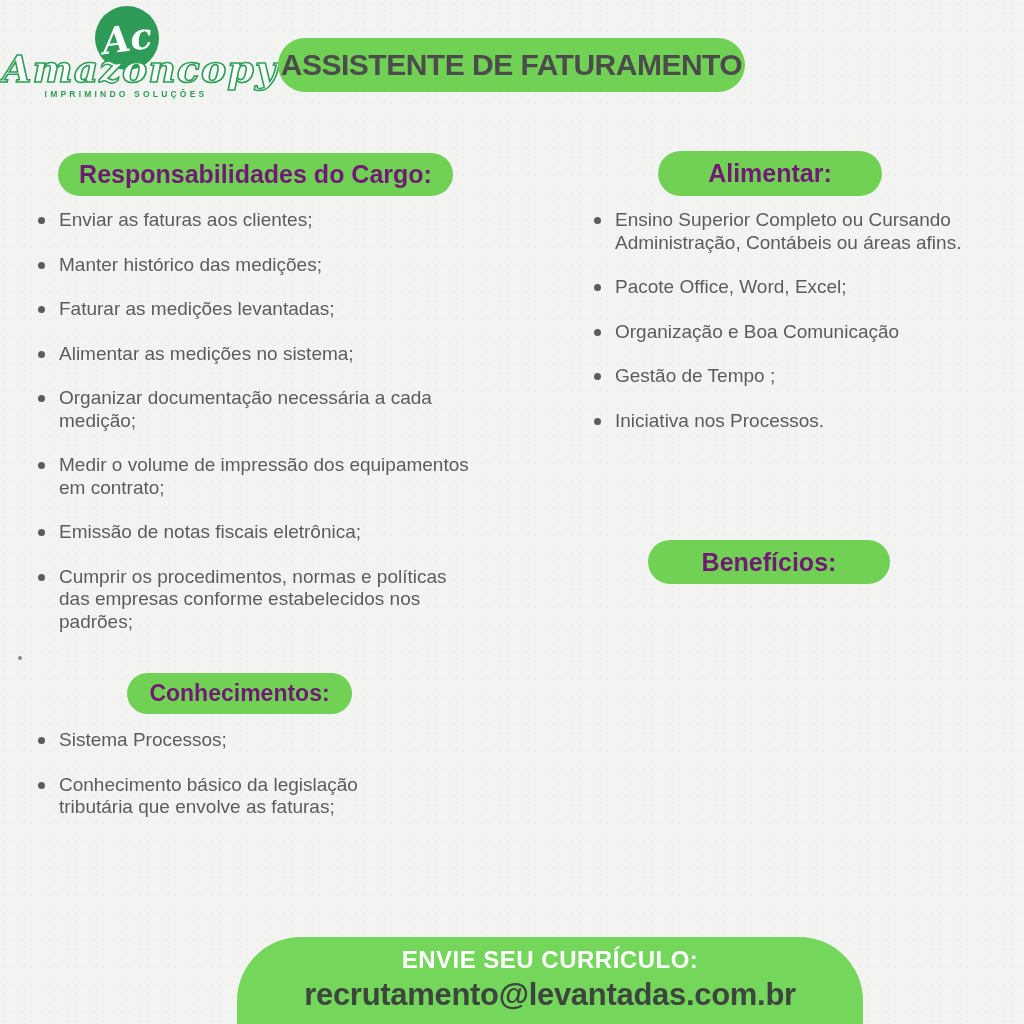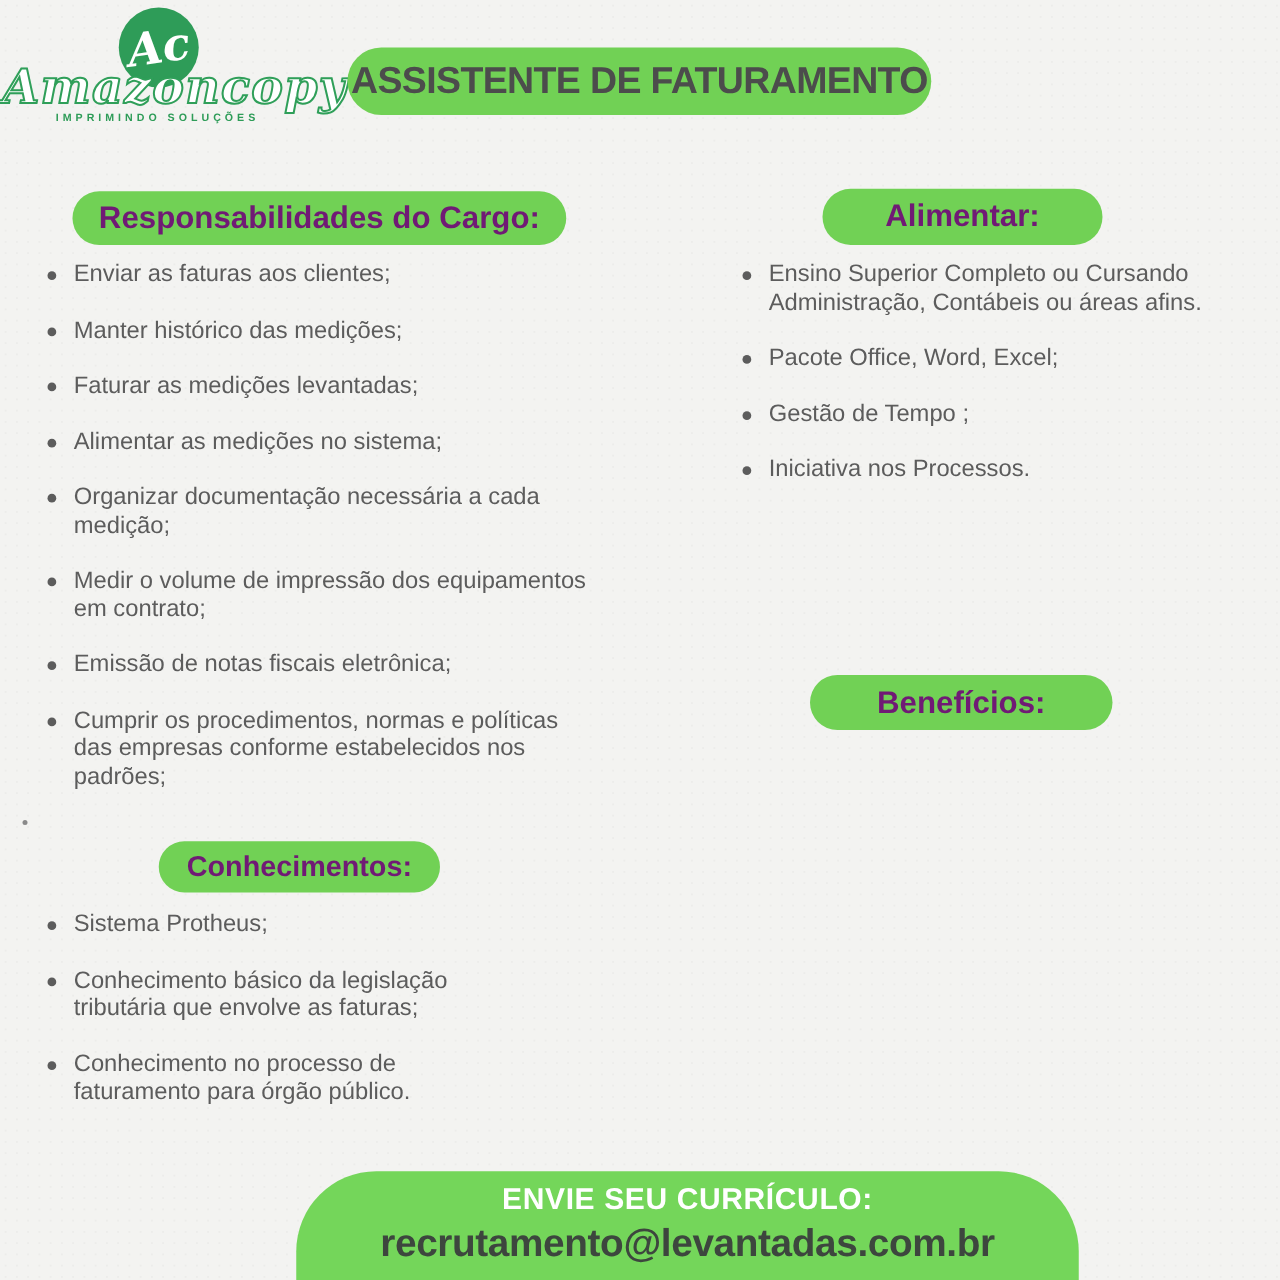--- a/index.html
+++ b/index.html
@@ -88,34 +88,33 @@
 das empresas conforme estabelecidos nos
 padrões;</li>
   </ul>
 
   <div class="stray-dot"></div>
 
   <div class="pill pill-conh">
     <span>Conhecimentos:</span>
   </div>
   <ul class="blist list-conh">
-    <li>Sistema Protheus;</li>
+    <li>Sistema Processos;</li>
     <li>Conhecimento básico da legislação
 tributária que envolve as faturas;</li>
-    <li>Conhecimento no processo de
-faturamento para órgão público.</li>
   </ul>
 
   <div class="pill pill-req">
     <span>Alimentar:</span>
   </div>
   <ul class="blist list-req">
     <li>Ensino Superior Completo ou Cursando
 Administração, Contábeis ou áreas afins.</li>
     <li>Pacote Office, Word, Excel;</li>
+    <li>Organização e Boa Comunicação</li>
     <li>Gestão de Tempo ;</li>
     <li>Iniciativa nos Processos.</li>
   </ul>
 
   <div class="pill pill-ben">
     <span>Benefícios:</span>
   </div>
 
   <div class="footer-box">
     <div class="footer-cta-label">ENVIE SEU CURRÍCULO:</div>

